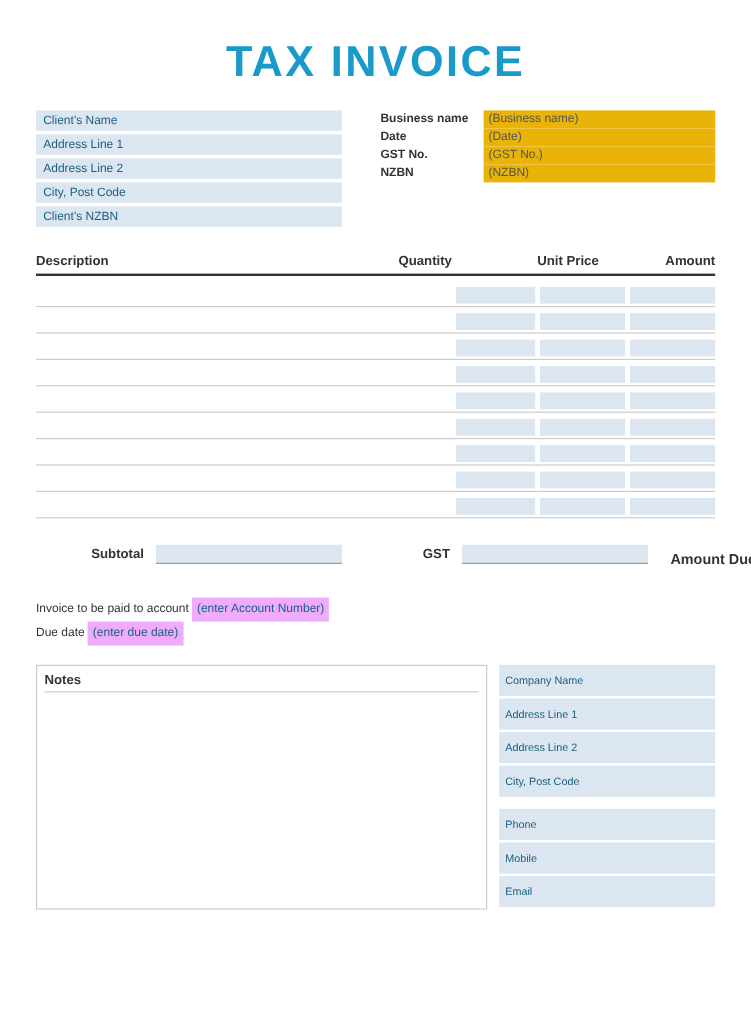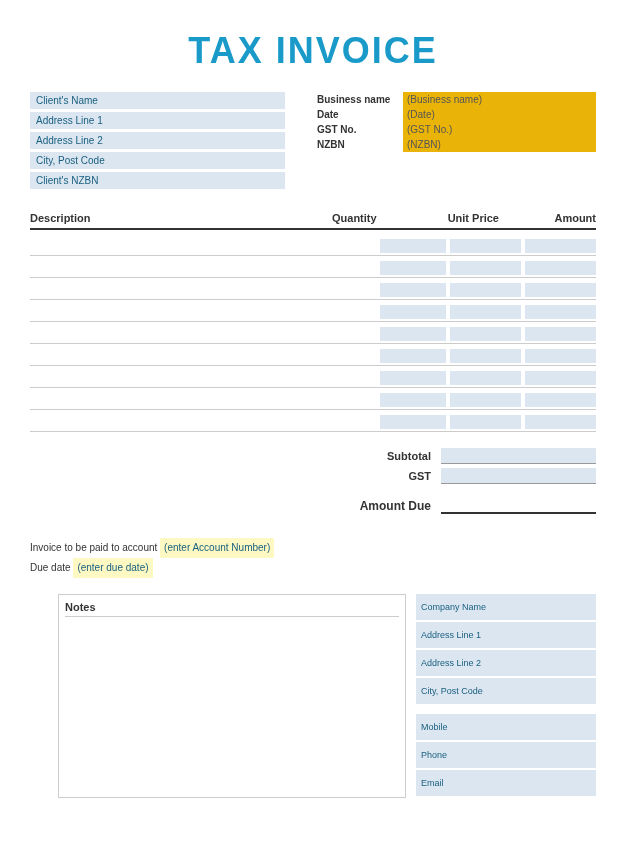--- a/index.html
+++ b/index.html
@@ -85,21 +85,21 @@
     .item-row .col-amount {
       background: #dce6f1;
       margin-left: 4px;
     }
     .item-row .col-qty { width: 66px; }
     .item-row .col-price { width: 71px; }
     .item-row .col-amount { width: 71px; }
     .totals-section {
       margin-top: 16px;
       display: flex;
-      flex-direction: column;
+      flex-direction: row;
       align-items: flex-end;
     }
     .totals-row {
       display: flex;
       align-items: center;
       margin-bottom: 4px;
       width: 280px;
       justify-content: flex-end;
     }
     .totals-row .totals-label {
@@ -134,30 +134,29 @@
       width: 155px;
       height: 16px;
       border-bottom: 2px solid #333;
     }
     .payment-section {
       margin-top: 24px;
       font-size: 10px;
       line-height: 1.8;
     }
     .payment-section .highlight {
-      background: #fef9c3;
+      background: #f0abfc;
       color: #1a6080;
       padding: 1px 4px;
       display: inline-block;
     }
     .bottom-section {
       display: flex;
       margin-top: 16px;
       gap: 10px;
-      margin-left: 28px;
     }
     .notes-box {
       flex: 1;
       border: 1px solid #ccc;
       padding: 6px;
       min-height: 120px;
     }
     .notes-title {
       font-weight: bold;
       font-size: 11px;
@@ -314,17 +313,17 @@
   <div class="notes-box">
     <div class="notes-title">Notes</div>
   </div>
 
   <div class="company-info-box">
     <div class="cfield">Company Name</div>
     <div class="cfield">Address Line 1</div>
     <div class="cfield">Address Line 2</div>
     <div class="cfield">City, Post Code</div>
     <div class="gap"></div>
+    <div class="cfield">Phone</div>
     <div class="cfield">Mobile</div>
-    <div class="cfield">Phone</div>
     <div class="cfield">Email</div>
   </div>
 </div>
 
 </body></html>

